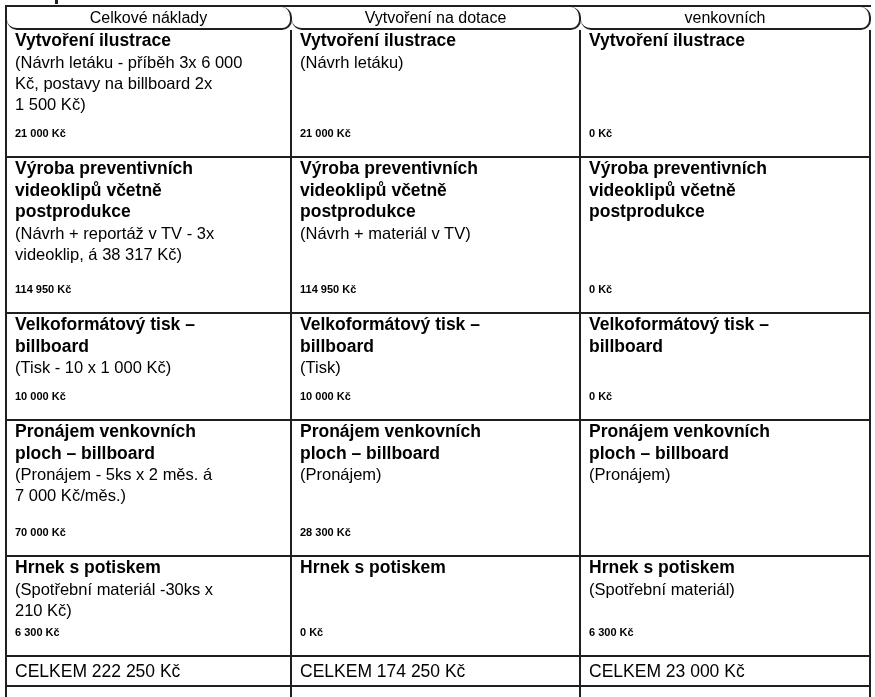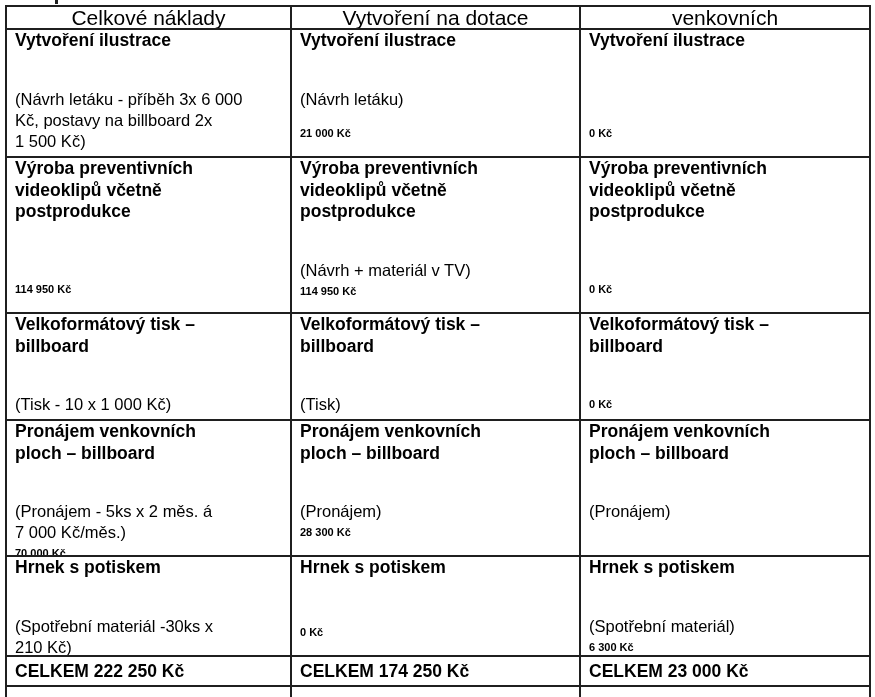--- a/index.html
+++ b/index.html
@@ -39,52 +39,52 @@
   .cell {
     border-right: 2px solid #1f1f1f;
     border-bottom: 2px solid #1f1f1f;
     box-sizing: border-box;
     overflow: hidden;
   }
   .head-cell {
     display: flex;
     align-items: center;
     justify-content: center;
-    font-size: 21px;
+    font-size: 16px;
     line-height: 20px;
+    border-radius: 10px;
   }
   .body-cell {
     display: flex;
     flex-direction: column;
     padding: 0 6px 12px 8px;
   }
   .item-title {
     font-weight: bold;
     font-size: 17.5px;
     line-height: 21.5px;
     white-space: pre-line;
   }
   .item-desc {
     font-size: 16.5px;
     line-height: 21px;
     white-space: pre-line;
-    margin-top: 37px;
   }
   .item-amount {
     font-weight: bold;
     font-size: 11px;
     line-height: 21.5px;
     margin-top: auto;
     white-space: pre-line;
   }
   .total-cell {
     display: flex;
     align-items: center;
     padding: 0 6px 0 8px;
-    font-weight: bold;
+    font-weight: normal;
     font-size: 17.5px;
   }
   .partial-cell {
     border-bottom: none;
   }
 </style>
 </head>
 <body>
 
 <div class="top-fragment"></div>
@@ -110,20 +110,22 @@
   <div class="cell body-cell">
     <div class="item-title">Vytvoření ilustrace</div>
     <div class="item-desc"></div>
     <div class="item-amount">0 Kč</div>
   </div>
 
   <div class="cell body-cell">
     <div class="item-title">Výroba preventivních
 videoklipů včetně
 postprodukce</div>
+    <div class="item-desc">(Návrh + reportáž v TV - 3x
+videoklip, á 38 317 Kč)</div>
     <div class="item-amount">114 950 Kč</div>
   </div>
   <div class="cell body-cell">
     <div class="item-title">Výroba preventivních
 videoklipů včetně
 postprodukce</div>
     <div class="item-desc">(Návrh + materiál v TV)</div>
     <div class="item-amount">114 950 Kč</div>
   </div>
   <div class="cell body-cell">

